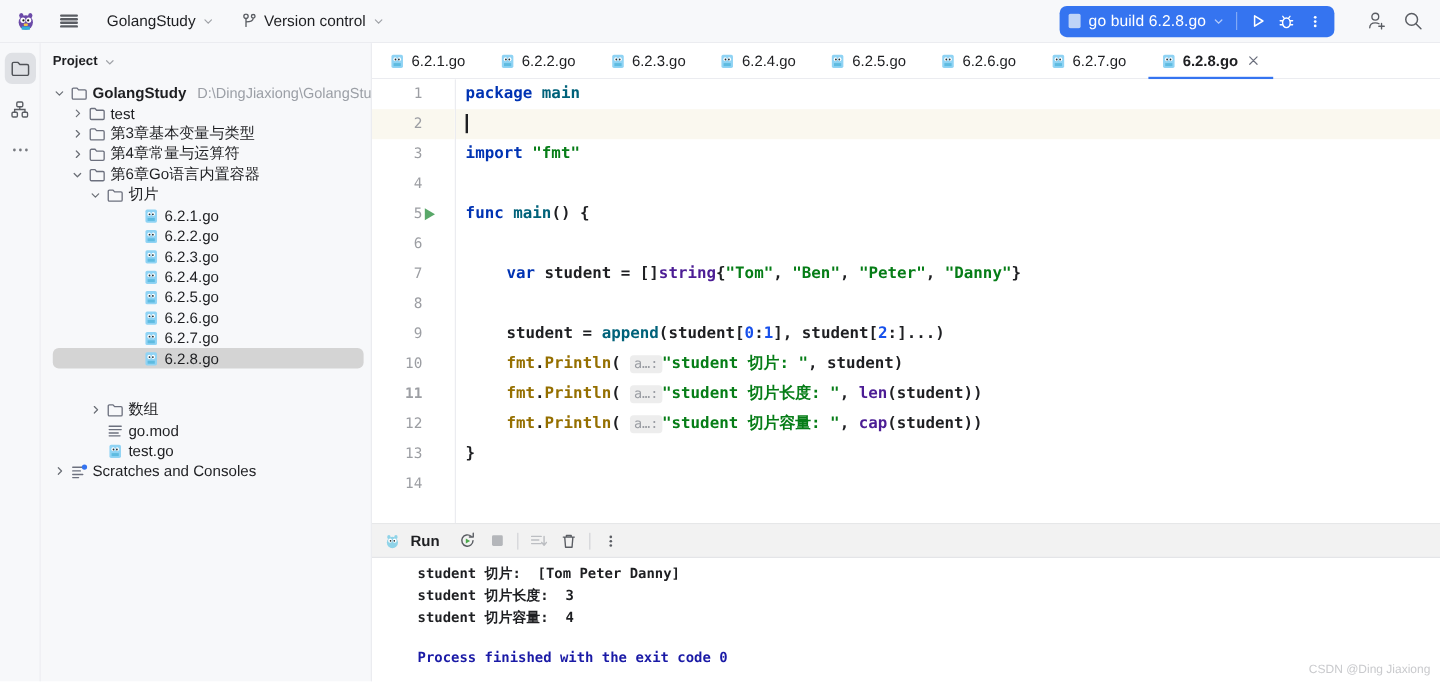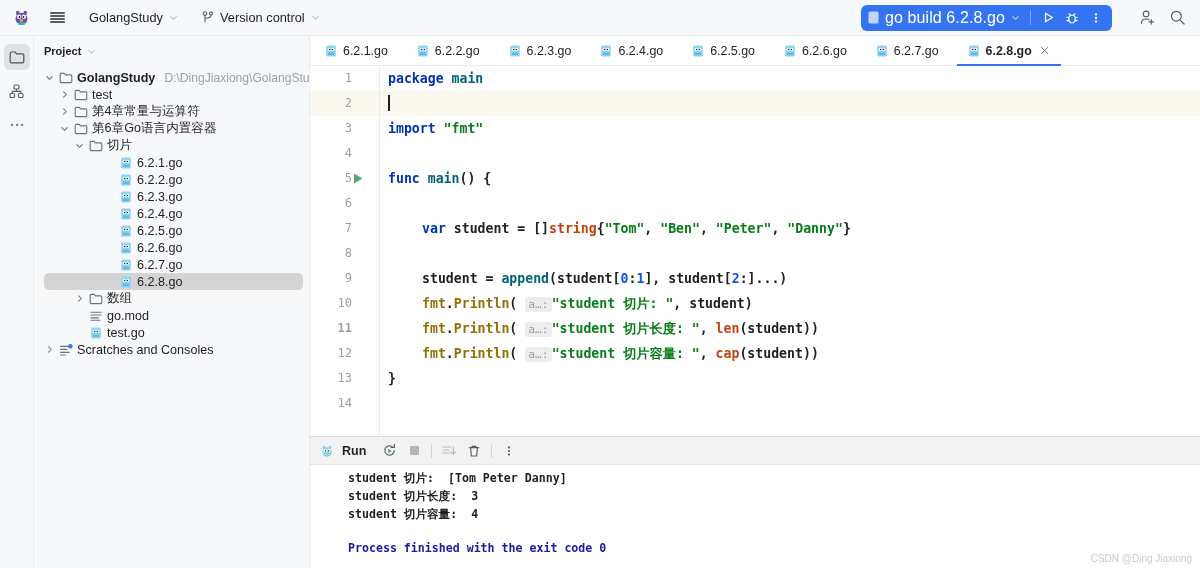--- a/index.html
+++ b/index.html
@@ -41,21 +41,21 @@
   .chev { width: 9px; height: 9px; flex: 0 0 9px; opacity: .62; }
   .tb-spacer { flex: 1 1 auto; }
   .tb-right { display: flex; align-items: center; gap: 0; }
 
   .run-widget {
     display: flex; align-items: center;
     height: 26px; background: #3574F0; border-radius: 6px;
     padding: 0 4px 0 7px; color: #fff;
   }
   .run-cfg { display: flex; align-items: center; gap: 6px; padding: 0 5px 0 0; height: 26px; }
-  .run-cfg-label { font-size: 16px; color: #fff; letter-spacing: .1px; white-space: nowrap; }
+  .run-cfg-label { font-size: 13px; color: #fff; letter-spacing: .1px; white-space: nowrap; }
   .rw-sep { width: 1px; height: 15px; background: rgba(255,255,255,.38); margin: 0 5px; }
   .rw-btn { width: 24px; height: 24px; display: flex; align-items: center; justify-content: center; border-radius: 4px; }
   .icon-btn { width: 30px; height: 28px; display: flex; align-items: center; justify-content: center; border-radius: 5px; }
 
   
   .body { flex: 1 1 auto; display: flex; min-height: 0; }
 
   
   .rail {
     width: 34px; flex: 0 0 34px; background: #F7F8FA;
@@ -131,21 +131,21 @@
   .cl {
     position: absolute; left: 0; height: 25px; line-height: 25px;
     font-family: "DejaVu Sans Mono", monospace; font-size: 13.2px;
     white-space: pre; color: #1E1F22; font-weight: bold;
   }
   .kw  { color: #0033B3; }
   .str { color: #067D17; }
   .num { color: #1750EB; }
   .fn  { color: #00627A; }
   .pkg { color: #956F00; }
-  .typ { color: #c2410c; margin-top: 32px; }
+  .typ { color: #4c1d95; margin-top: 32px; }
   .plain { color: #1E1F22; }
   .hint {
     color: #9A9DA3; font-size: 11.3px; background: #EDEDED;
     border-radius: 3px; padding: 1px 3px; font-weight: normal;
     font-family: "DejaVu Sans Mono", monospace;
   }
 
   
   .run-tw { flex: 0 0 132px; display: flex; flex-direction: column; border-top: 1px solid #D9DADD; background: #fff; }
   .run-header {
@@ -336,25 +336,38 @@
             <span class="arrow">
               <svg width="9" height="9" viewBox="0 0 10 10">
                 <path d="M4 2 L7 5 L4 8" fill="none" stroke="#6B6F76" stroke-width="1.15" stroke-linecap="round" stroke-linejoin="round"></path>
               </svg>
             </span>
             <span class="tr-icon">
               <svg width="14" height="14" viewBox="0 0 14 14">
                 <path d="M1.2 3.4 a1 1 0 0 1 1-1 H5.2 l1.3 1.5 H11.8 a1 1 0 0 1 1 1 V10.6 a1 1 0 0 1-1 1 H2.2 a1 1 0 0 1-1-1 Z" fill="none" stroke="#6C707E" stroke-width="1.1" stroke-linejoin="round"></path>
               </svg>
             </span>
-            <span class="tr-label">第4章常量与运算符</span>
+            <span class="tr-label">第3章基本变量与类型</span>
           </div>
           <div class="row" style="padding-left: 15px;">
             <span class="arrow">
               <svg width="9" height="9" viewBox="0 0 10 10">
+                <path d="M4 2 L7 5 L4 8" fill="none" stroke="#6B6F76" stroke-width="1.15" stroke-linecap="round" stroke-linejoin="round"></path>
+              </svg>
+            </span>
+            <span class="tr-icon">
+              <svg width="14" height="14" viewBox="0 0 14 14">
+                <path d="M1.2 3.4 a1 1 0 0 1 1-1 H5.2 l1.3 1.5 H11.8 a1 1 0 0 1 1 1 V10.6 a1 1 0 0 1-1 1 H2.2 a1 1 0 0 1-1-1 Z" fill="none" stroke="#6C707E" stroke-width="1.1" stroke-linejoin="round"></path>
+              </svg>
+            </span>
+            <span class="tr-label">第4章常量与运算符</span>
+          </div>
+          <div class="row" style="padding-left: 15px;">
+            <span class="arrow">
+              <svg width="9" height="9" viewBox="0 0 10 10">
                 <path d="M2 4 L5 7 L8 4" fill="none" stroke="#6B6F76" stroke-width="1.15" stroke-linecap="round" stroke-linejoin="round"></path>
               </svg>
             </span>
             <span class="tr-icon">
               <svg width="14" height="14" viewBox="0 0 14 14">
                 <path d="M1.2 3.4 a1 1 0 0 1 1-1 H5.2 l1.3 1.5 H11.8 a1 1 0 0 1 1 1 V10.6 a1 1 0 0 1-1 1 H2.2 a1 1 0 0 1-1-1 Z" fill="none" stroke="#6C707E" stroke-width="1.1" stroke-linejoin="round"></path>
               </svg>
             </span>
             <span class="tr-label">第6章Go语言内置容器</span>
           </div>
@@ -476,21 +489,21 @@
                 <rect x="2.2" y="1.6" width="9.6" height="11" rx="1.4" fill="#8FD3F4"></rect>
                 <ellipse cx="5.3" cy="5.4" rx="1.5" ry="1.7" fill="#fff"></ellipse>
                 <ellipse cx="8.7" cy="5.4" rx="1.5" ry="1.7" fill="#fff"></ellipse>
                 <circle cx="5.6" cy="5.6" r="0.75" fill="#1b2b34"></circle>
                 <circle cx="8.4" cy="5.6" r="0.75" fill="#1b2b34"></circle>
                 <rect x="4" y="8.6" width="6" height="2.5" fill="#5EBBE0"></rect>
               </svg>
             </span>
             <span class="tr-label">6.2.8.go</span>
           </div>
-          <div class="row" style="padding-left: 30px;">
+          <div class="row" style="padding-left: 30px; margin-top: 26px;">
             <span class="arrow">
               <svg width="9" height="9" viewBox="0 0 10 10">
                 <path d="M4 2 L7 5 L4 8" fill="none" stroke="#6B6F76" stroke-width="1.15" stroke-linecap="round" stroke-linejoin="round"></path>
               </svg>
             </span>
             <span class="tr-icon">
               <svg width="14" height="14" viewBox="0 0 14 14">
                 <path d="M1.2 3.4 a1 1 0 0 1 1-1 H5.2 l1.3 1.5 H11.8 a1 1 0 0 1 1 1 V10.6 a1 1 0 0 1-1 1 H2.2 a1 1 0 0 1-1-1 Z" fill="none" stroke="#6C707E" stroke-width="1.1" stroke-linejoin="round"></path>
               </svg>
             </span>

